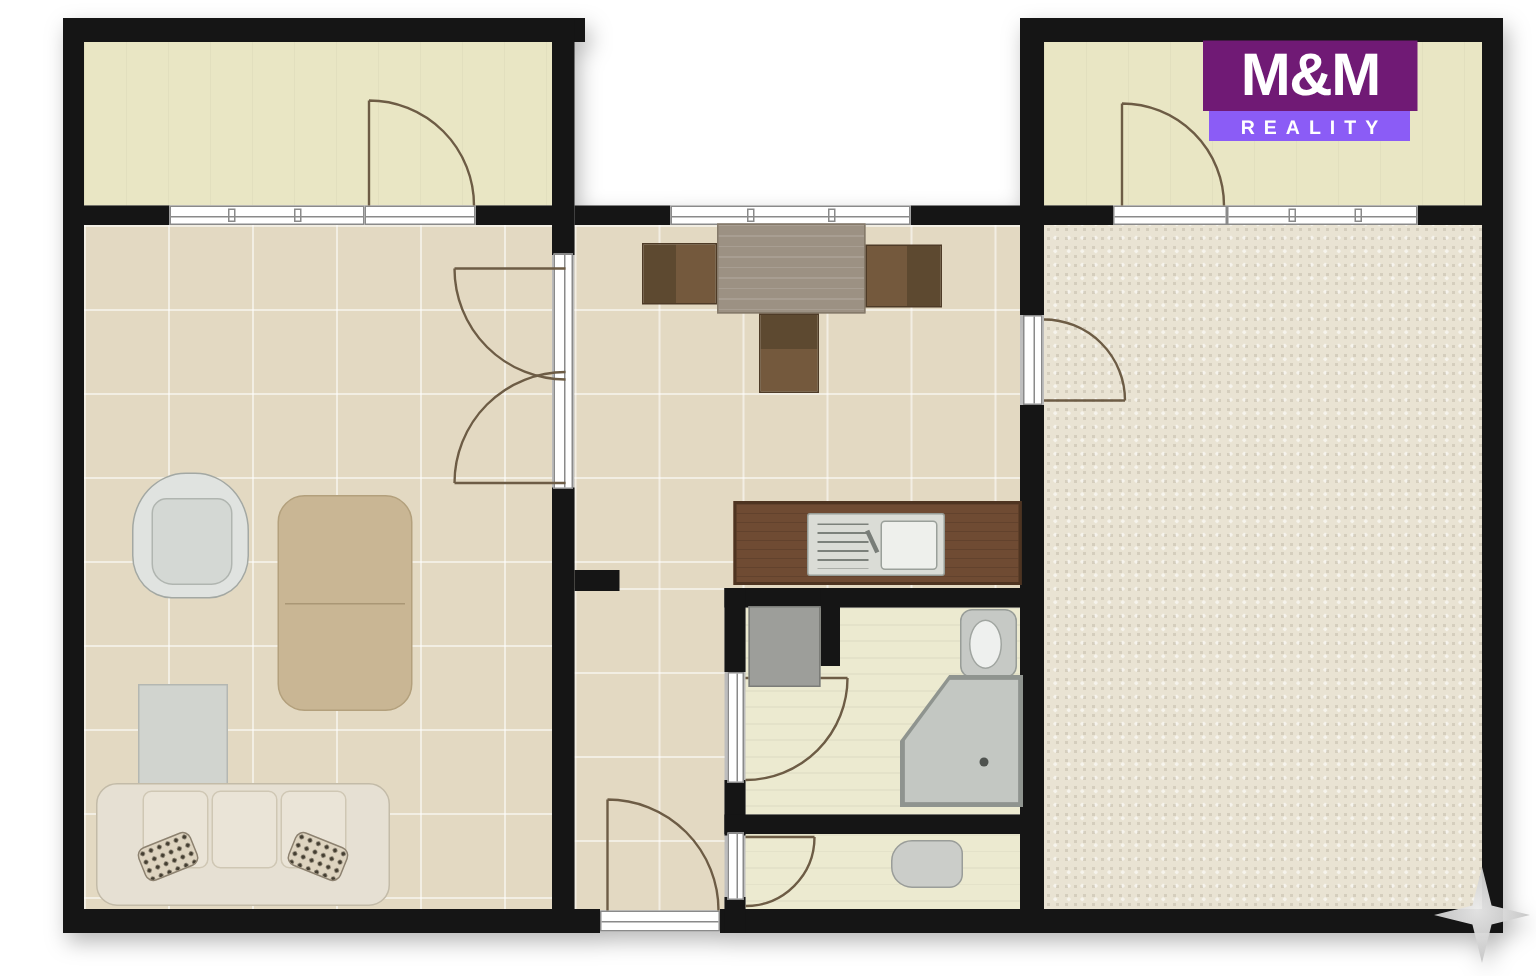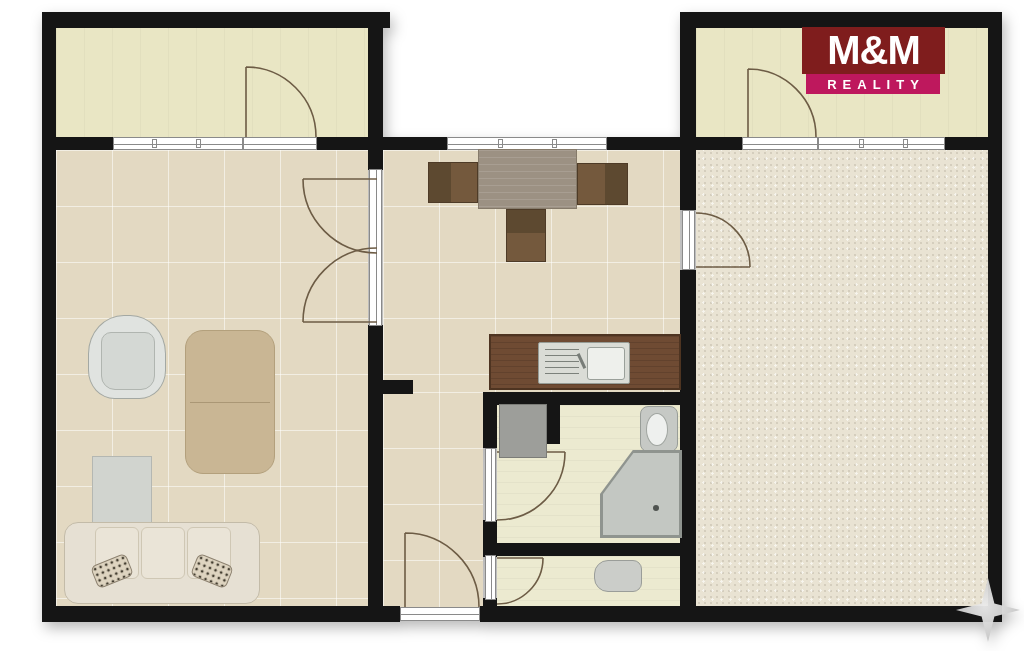--- a/index.html
+++ b/index.html
@@ -52,23 +52,23 @@
   .washer{position:absolute;background:#9d9e9a;border:1px solid #7b7c78;box-sizing:border-box;}
   .tub-outer{position:absolute;background:#8f948f;
     clip-path:polygon(40% 0, 100% 0, 100% 100%, 0 100%, 0 50%);}
   .tub-inner{position:absolute;left:3px;top:3px;right:3px;bottom:3px;background:#c3c7c2;
     clip-path:polygon(40% 0, 100% 0, 100% 100%, 0 100%, 0 50%);}
   .tub-drain{position:absolute;width:6px;height:6px;border-radius:50%;background:#4f534f;}
   .basin{position:absolute;background:#c6c9c5;border:1px solid #989d98;border-radius:8px;box-sizing:border-box;}
   .basin-bowl{position:absolute;background:#eef0ee;border:1px solid #a0a5a0;border-radius:50%;box-sizing:border-box;}
   .toilet{position:absolute;background:#cbcdc9;border:1px solid #9a9d99;border-radius:14px 9px 9px 14px;box-sizing:border-box;}
   
-  .logo-red{position:absolute;background:#7f1d1d;color:#fff;display:flex;align-items:center;justify-content:center;
+  .logo-red{position:absolute;background:#701a75;color:#fff;display:flex;align-items:center;justify-content:center;
     font-weight:bold;font-size:40px;letter-spacing:-1px;}
-  .logo-blue{position:absolute;background:#be185d;color:#fff;display:flex;align-items:center;justify-content:center;
+  .logo-blue{position:absolute;background:#8b5cf6;color:#fff;display:flex;align-items:center;justify-content:center;
     font-weight:bold;font-size:13px;letter-spacing:6px;text-indent:6px;}
   .room-label{position:absolute;color:#3a3a32;font-size:17px;font-weight:600;letter-spacing:1px;text-align:center;}
   .star{position:absolute;background:radial-gradient(circle at 45% 45%, #ececec, #b5b5b5);
     clip-path:polygon(50% 0%, 60% 40%, 100% 50%, 60% 60%, 50% 100%, 40% 60%, 0% 50%, 40% 40%);opacity:.95;}
   svg.doors{position:absolute;left:0;top:0;pointer-events:none;}
 </style>
 </head>
 <body>
 
 <div id="stage">

